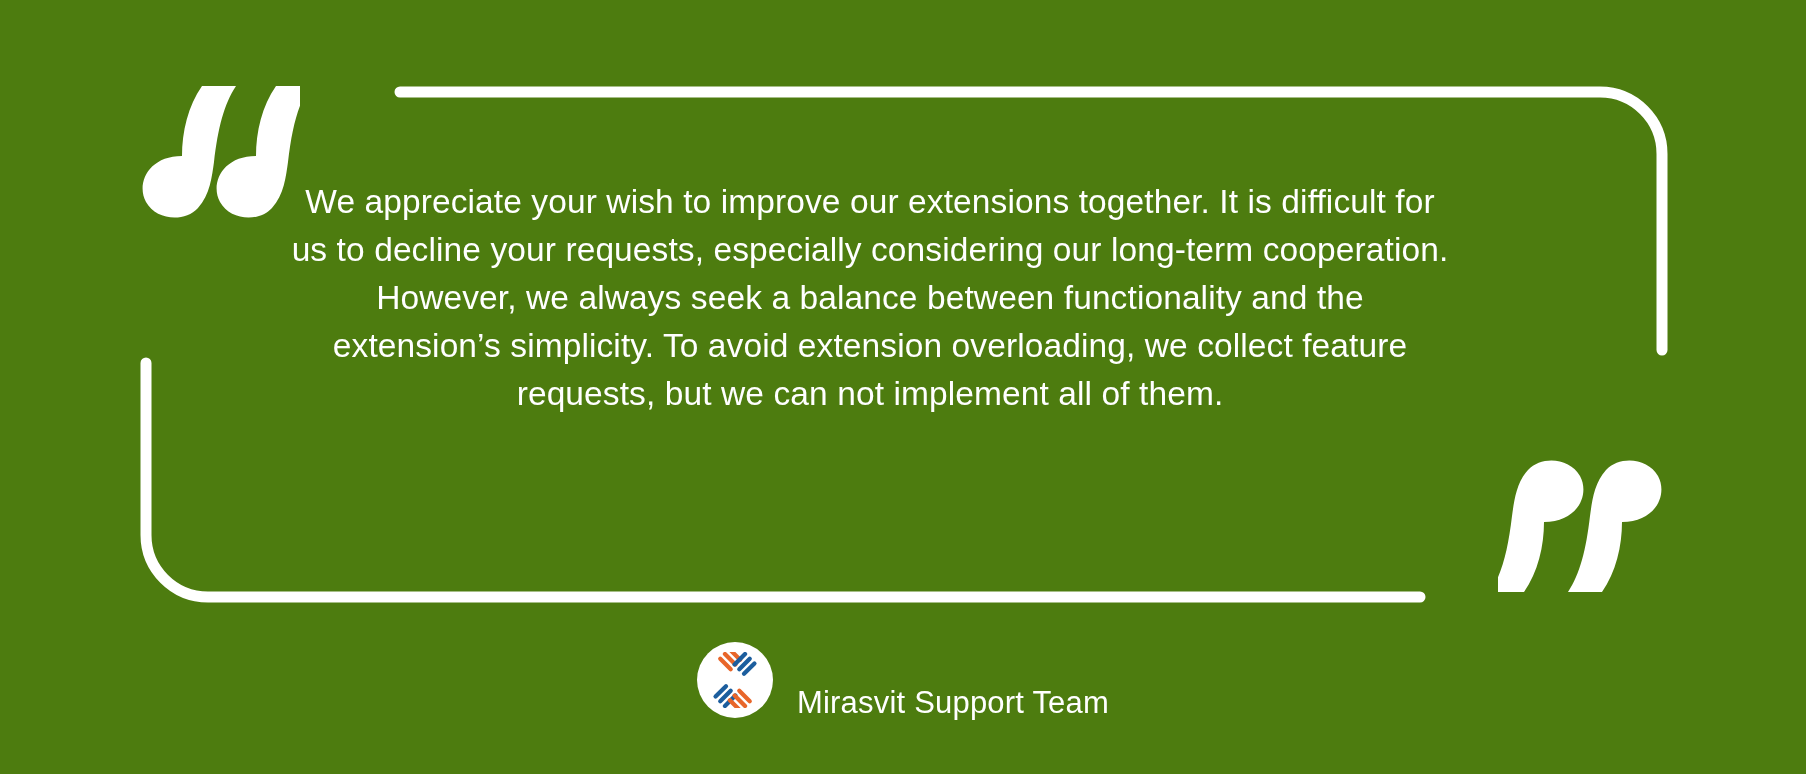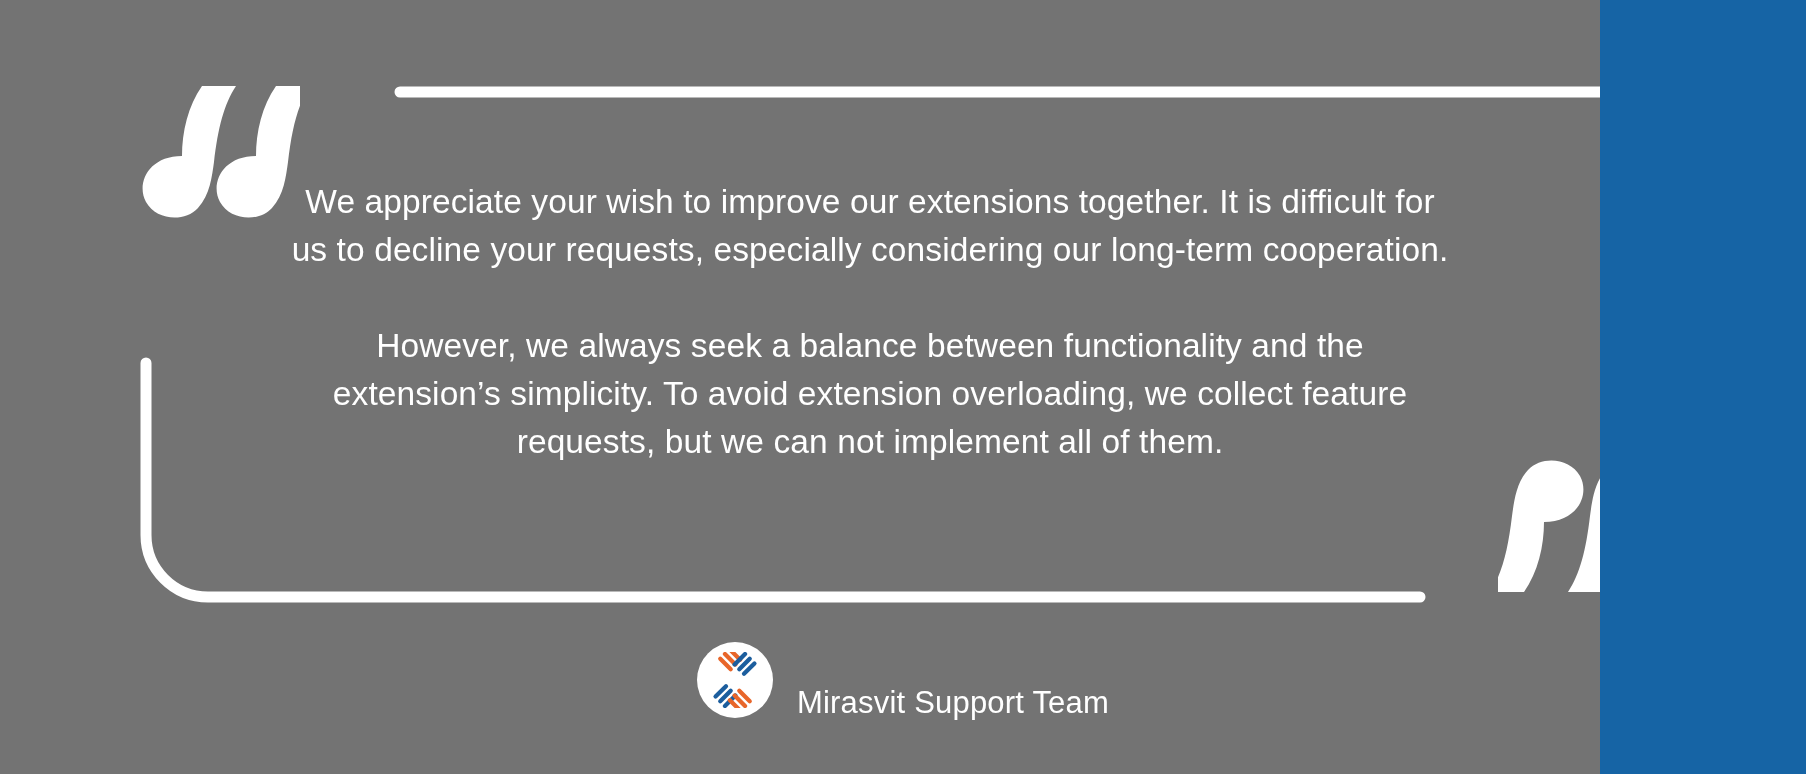--- a/index.html
+++ b/index.html
@@ -5,25 +5,25 @@
 <style>
   html, body {
     margin: 0;
     padding: 0;
     background: #1664a5;
   }
   * { box-sizing: border-box; }
 
   .stage {
     position: relative;
-    width: 1600px;
+    width: 1806px;
     height: 774px;
     overflow: hidden;
     font-family: "Liberation Sans", sans-serif;
-    background: #737373;
+    background: #4d7c0f;
   }
 
   
   .frame {
     position: absolute;
     left: 0; top: 0;
     width: 1806px; height: 774px;
     pointer-events: none;
   }
 
@@ -46,21 +46,20 @@
   .quote-para {
     margin: 0;
     font-size: 33.5px;
     line-height: 48px;
     font-weight: 400;
     letter-spacing: 0.1px;
     color: #ffffff;
     text-rendering: optimizeLegibility;
   }
   .quote-para + .quote-para {
-    margin-top: 48px;
   }
 
   
   .signature {
     position: absolute;
     left: 0;
     top: 642px;
     width: 1806px;
     display: flex;
     align-items: flex-end;

